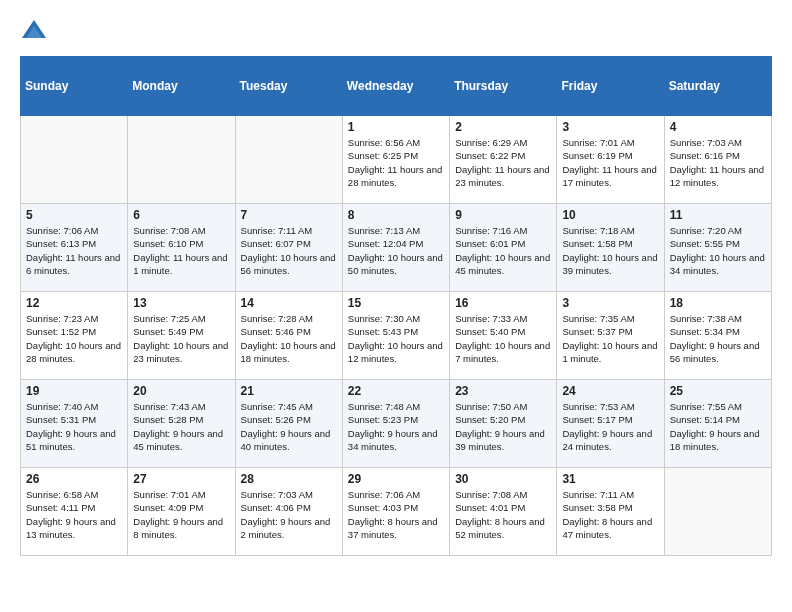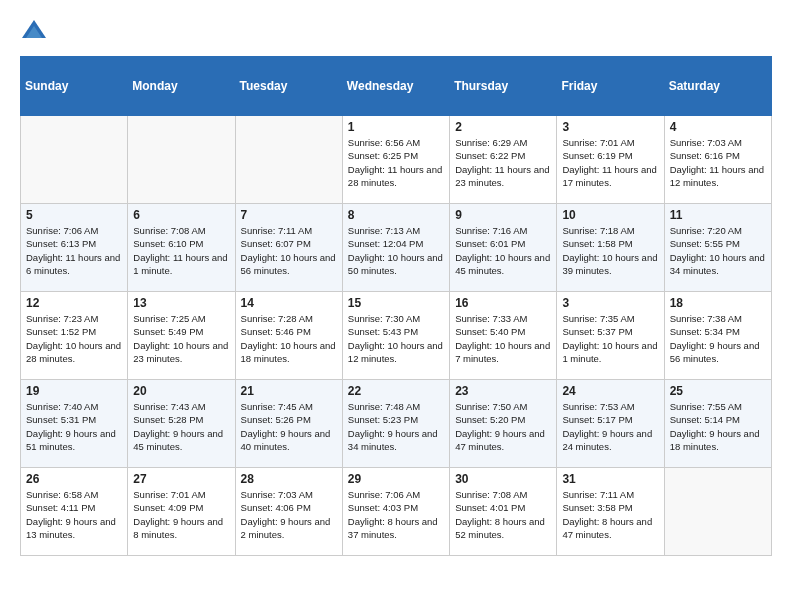--- a/index.html
+++ b/index.html
@@ -267,21 +267,21 @@
           <td>
             <span class="day-num">22</span>
             <span class="cell-line">Sunrise: 7:48 AM</span>
             <span class="cell-line">Sunset: 5:23 PM</span>
             <span class="cell-line">Daylight: 9 hours and 34 minutes.</span>
           </td>
           <td>
             <span class="day-num">23</span>
             <span class="cell-line">Sunrise: 7:50 AM</span>
             <span class="cell-line">Sunset: 5:20 PM</span>
-            <span class="cell-line">Daylight: 9 hours and 47 minutes.</span>
+            <span class="cell-line">Daylight: 9 hours and 39 minutes.</span>
           </td>
           <td>
             <span class="day-num">24</span>
             <span class="cell-line">Sunrise: 7:53 AM</span>
             <span class="cell-line">Sunset: 5:17 PM</span>
             <span class="cell-line">Daylight: 9 hours and 24 minutes.</span>
           </td>
           <td>
             <span class="day-num">25</span>
             <span class="cell-line">Sunrise: 7:55 AM</span>

